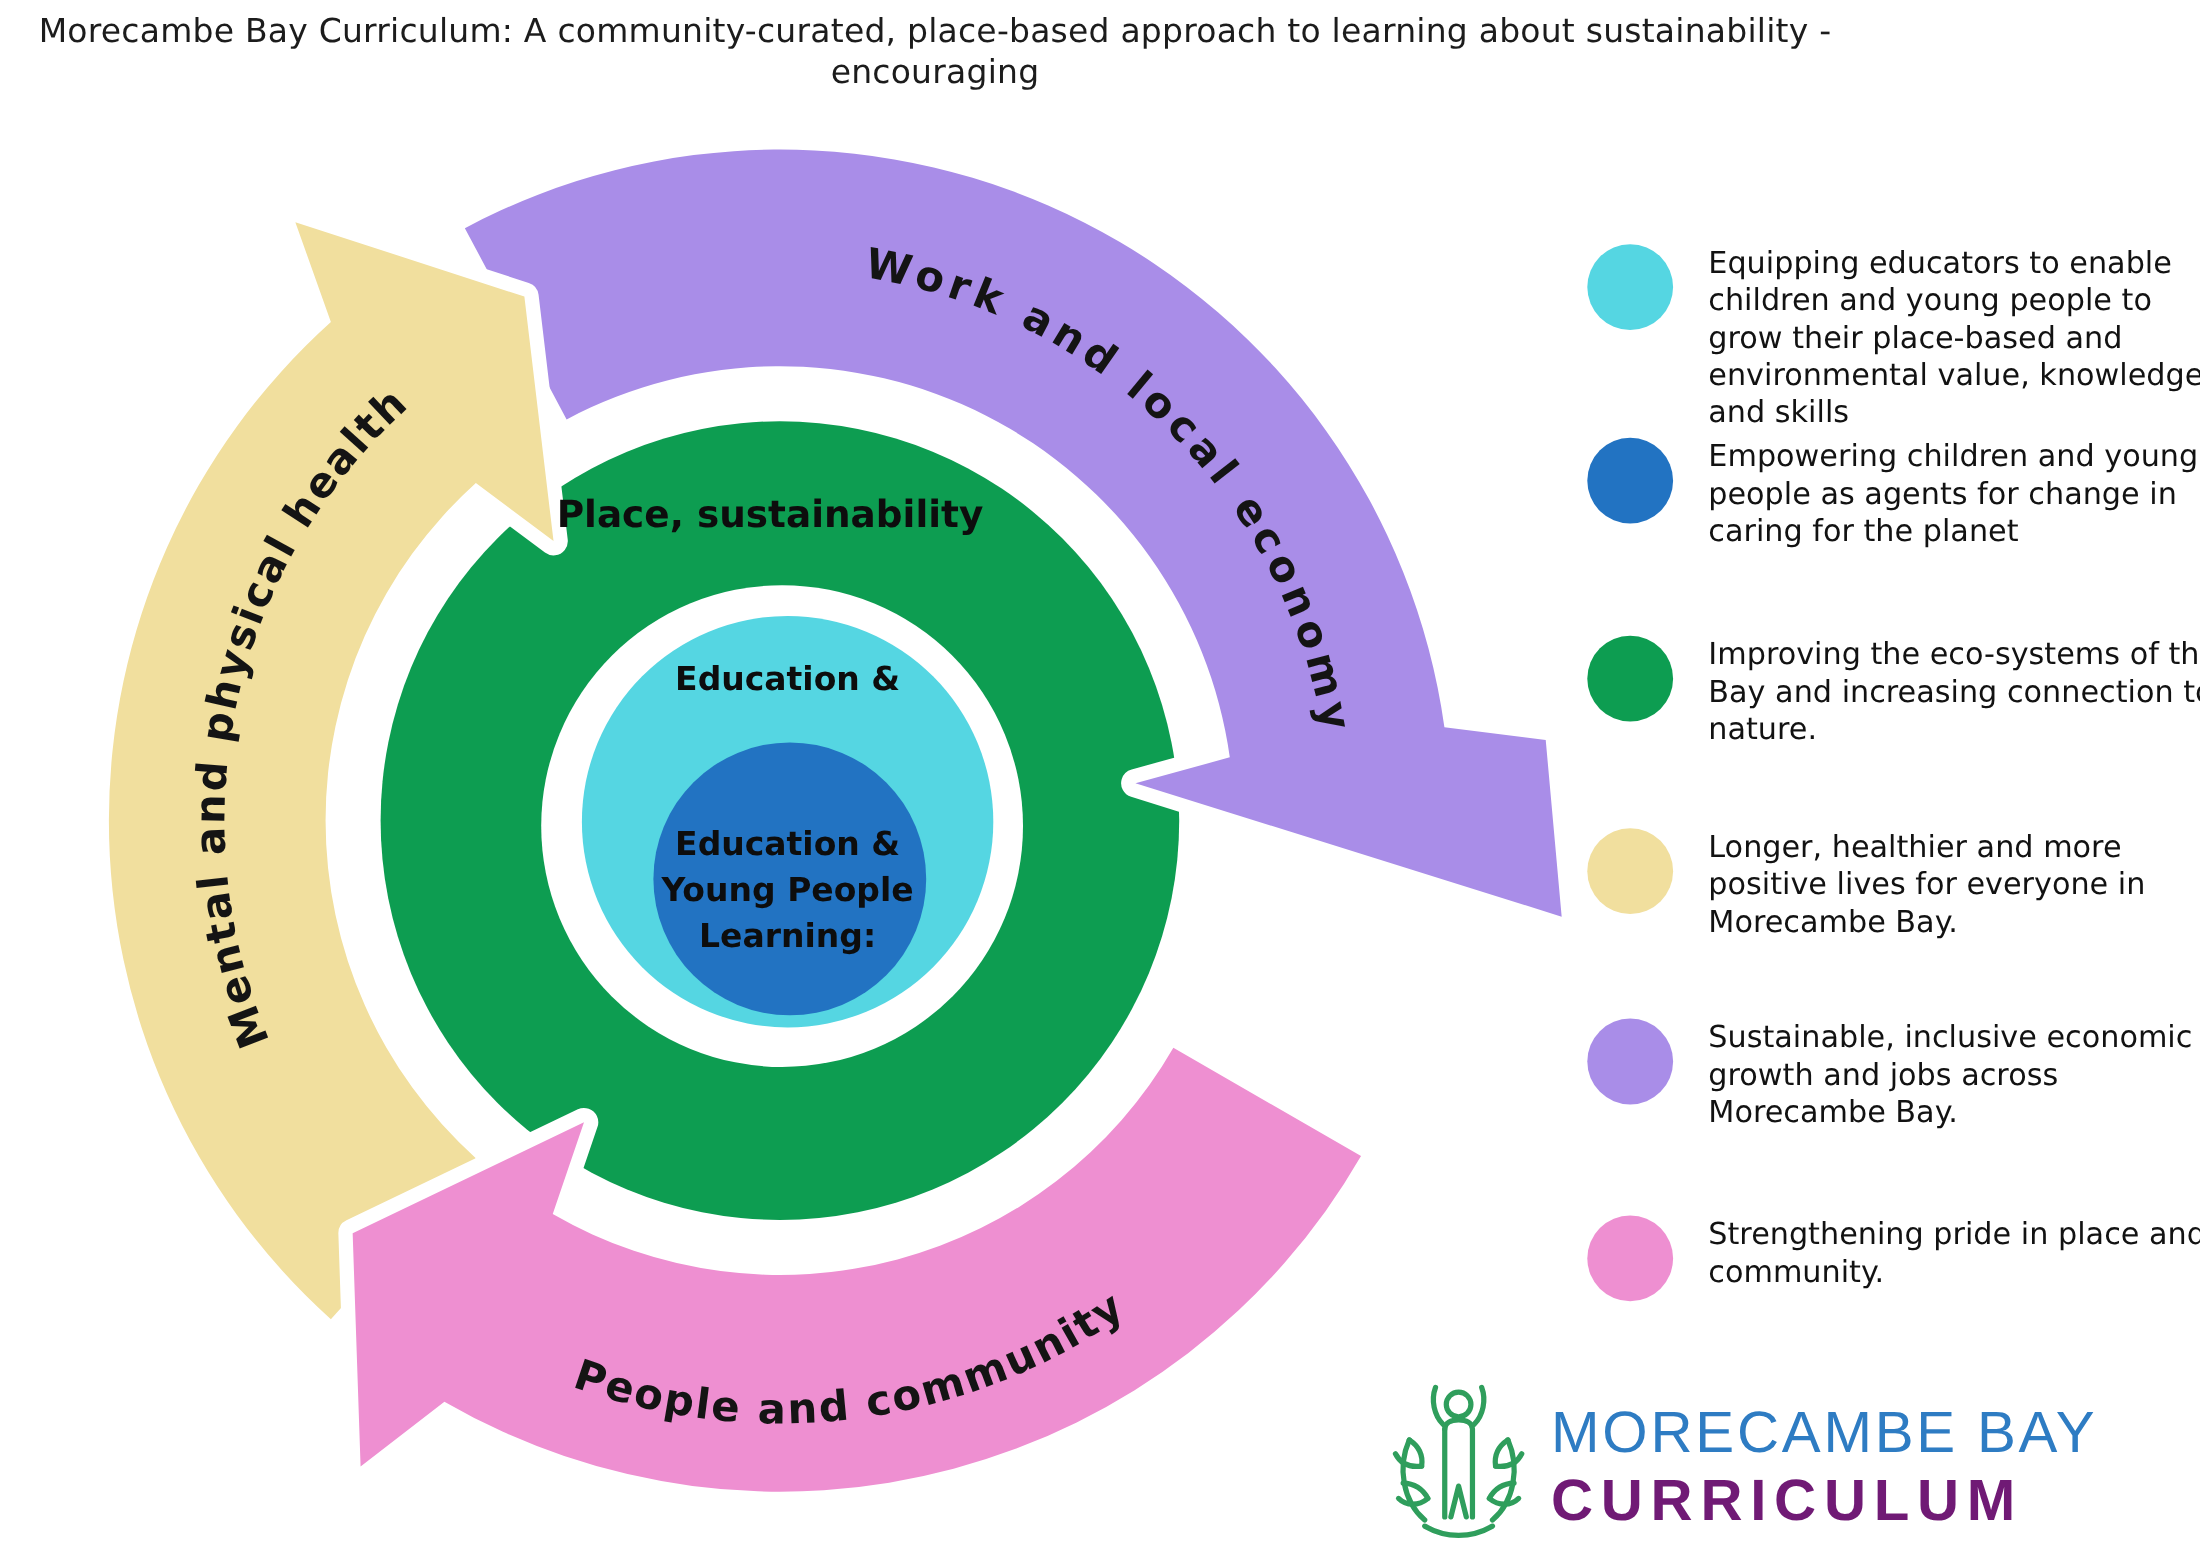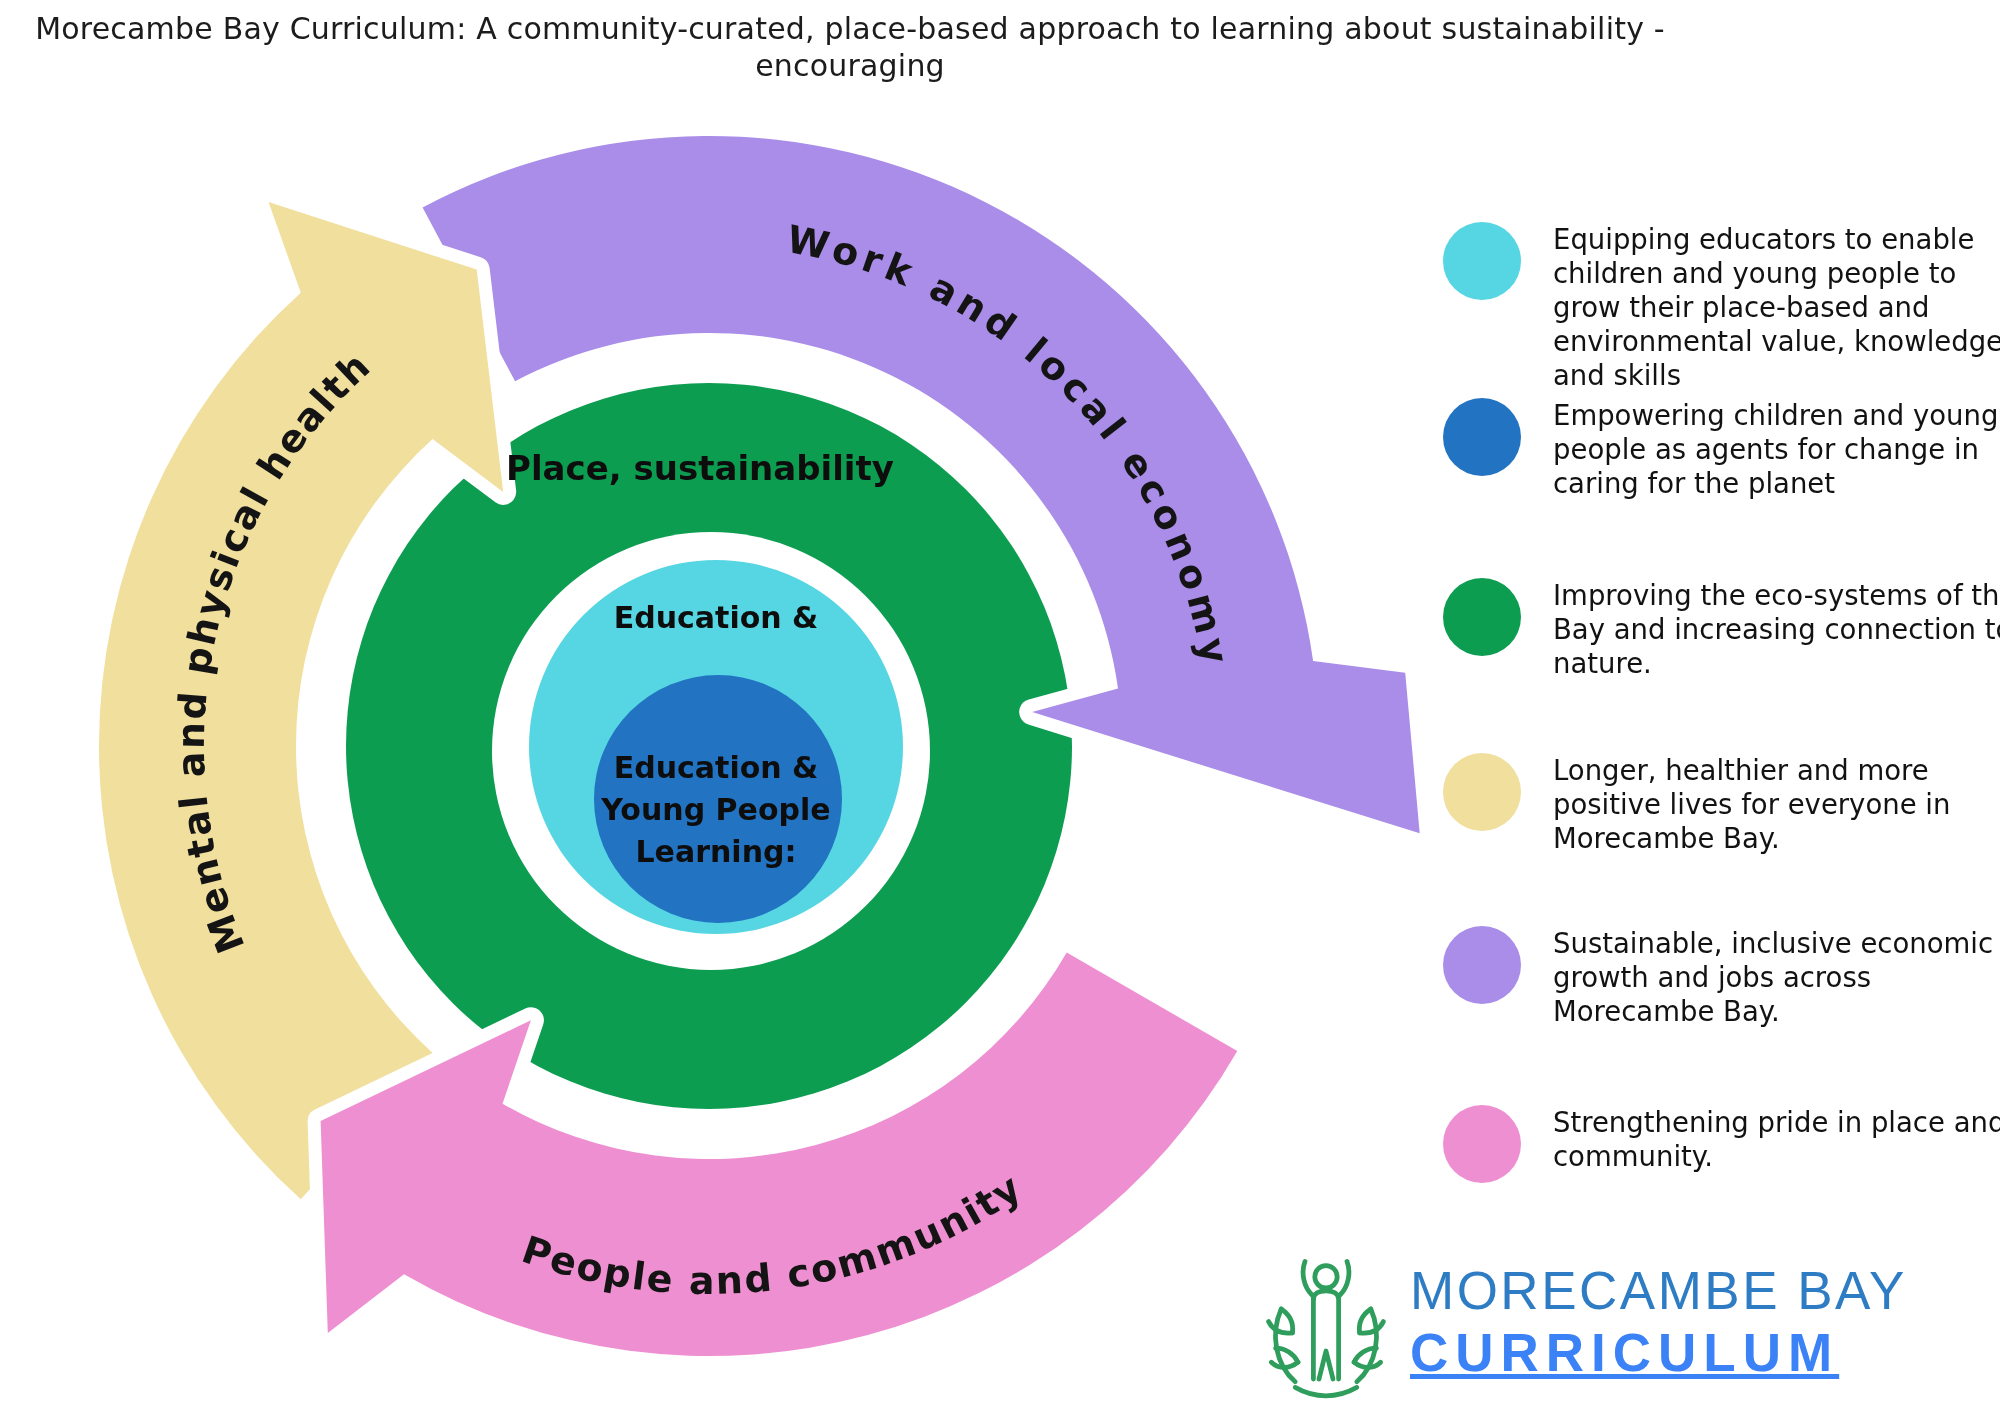--- a/index.html
+++ b/index.html
@@ -18,21 +18,21 @@
   .circle-label{
     position:absolute;transform:translateX(-50%);text-align:center;
     font-weight:700;color:#0d0d0d;margin-top:12px;
   }
   .lbl-place{font-size:34px;line-height:49px;width:600px;}
   .lbl-educators{font-size:30px;line-height:44px;width:420px;}
   .lbl-young{font-size:30px;line-height:42px;width:320px;}
   .legend-row{position:absolute;display:flex;align-items:flex-start;gap:32px;}
   .legend-dot{width:78px;height:78px;border-radius:50%;flex:0 0 auto;}
   .legend-text{width:478px;font-size:27.5px;line-height:34px;color:#121212;}
-  .logo{position:absolute;left:1256px;top:1252px;display:flex;align-items:flex-start;}
+  .logo{position:absolute;left:1256px;top:1252px;display:flex;align-items:center;}
   .logo-words{margin-left:14px;margin-top:8px;font-family:"Liberation Sans","DejaVu Sans",sans-serif;}
   .logo-line1{font-size:53px;line-height:62px;font-weight:500;letter-spacing:2.5px;}
   .logo-line2{font-size:53px;line-height:62px;font-weight:800;letter-spacing:7px;}
 </style>
 </head>
 <body>
 
 <div class="title">
   <div>Morecambe Bay Curriculum: A community-curated, place-based approach to learning about sustainability - encouraging</div>
 </div>
@@ -116,15 +116,15 @@
     <path d="M30 78 C24 83 16 83 11 78"></path>
     <path d="M72 92 C86 80 90 58 82 40"></path>
     <path d="M82 40 C76 44 73 50 74 57"></path>
     <path d="M74 57 C82 58 88 55 91 49"></path>
     <path d="M86 68 C79 68 73 72 70 78"></path>
     <path d="M70 78 C76 83 84 83 89 78"></path>
     <path d="M28 96 C42 104 58 104 72 96"></path>
   </svg>
   <div class="logo-words">
     <div class="logo-line1" style="color: rgb(46, 124, 195);">MORECAMBE BAY</div>
-    <div class="logo-line2" style="color: #3b82f6; text-decoration: underline;">CURRICULUM</div>
+    <div class="logo-line2" style="color: #701a75;">CURRICULUM</div>
   </div>
 </div>
 
 </body></html>

